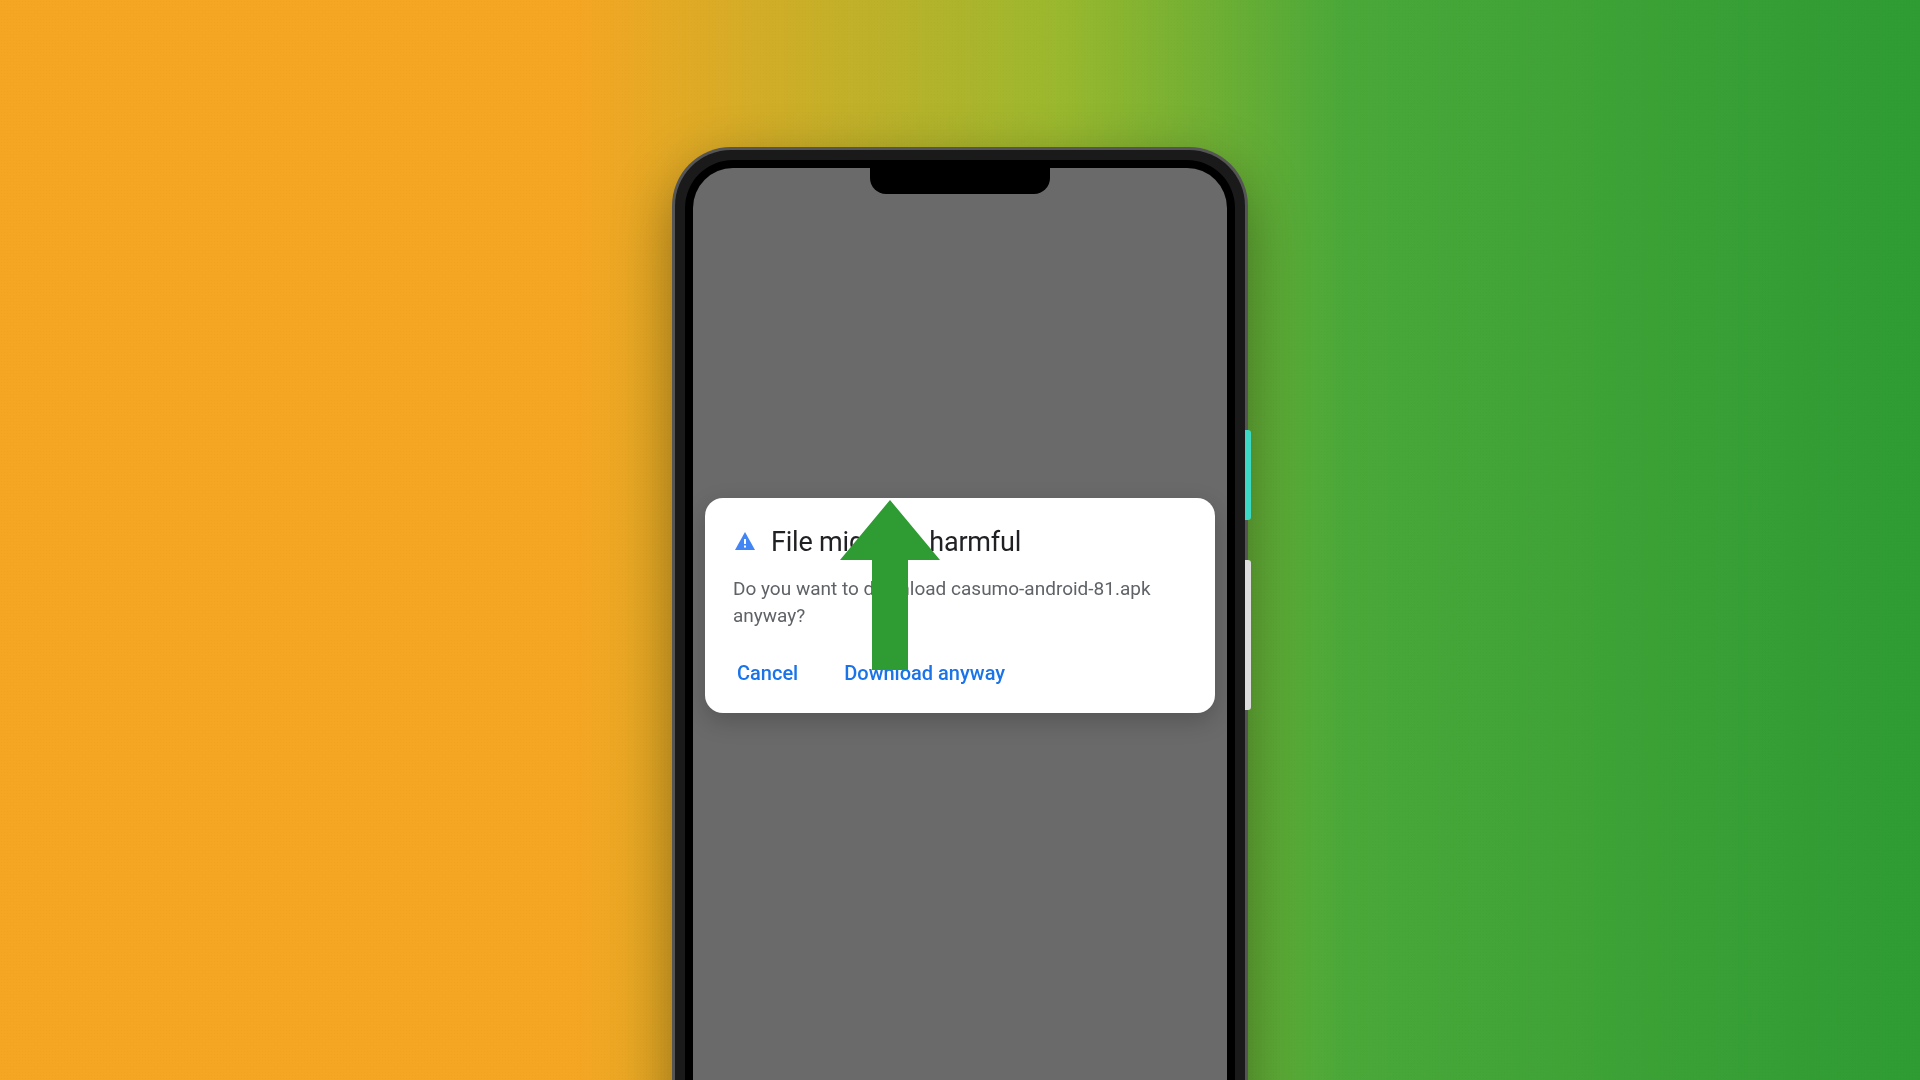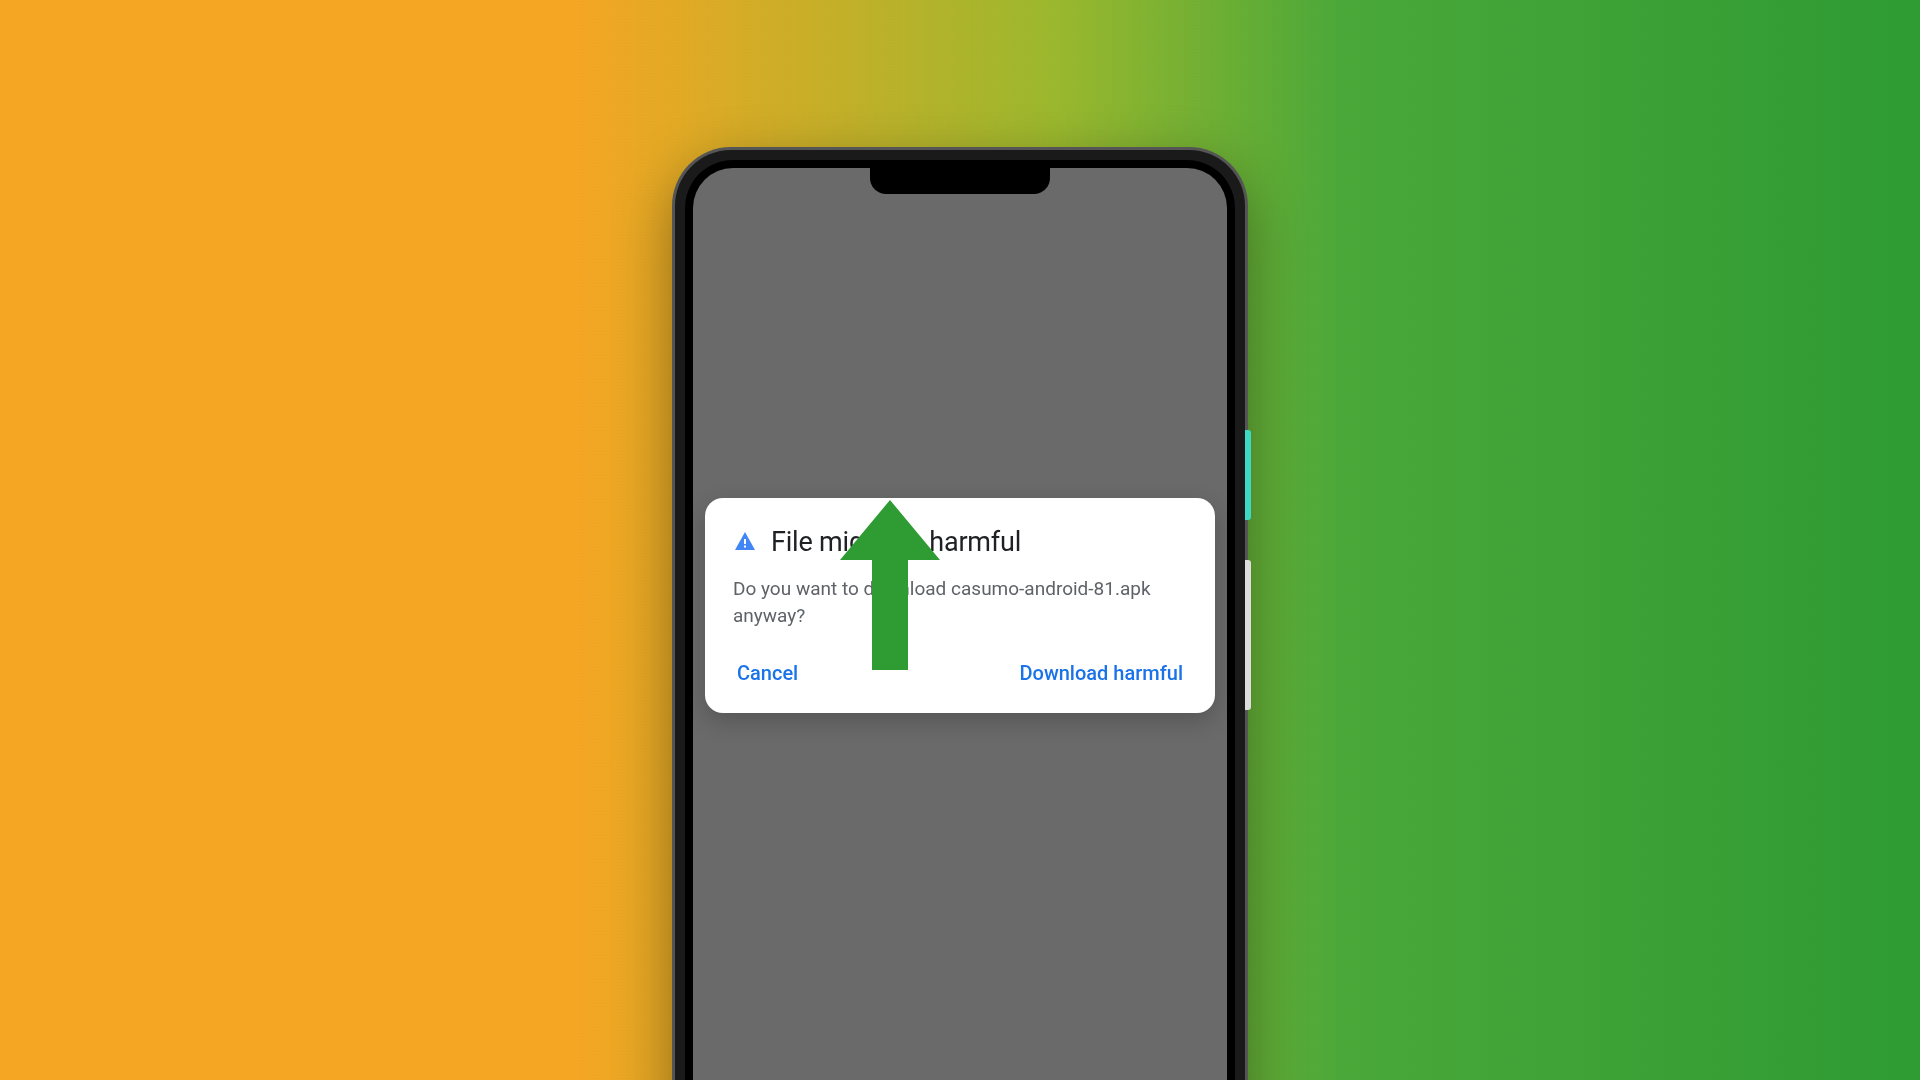--- a/index.html
+++ b/index.html
@@ -125,21 +125,21 @@
     
     .dialog-body {
       font-size: 19px;
       color: #5f6368;
       line-height: 1.4;
       margin-bottom: 24px;
     }
     
     .dialog-actions {
       display: flex;
-      justify-content: space-between;
+      justify-content: flex-start;
       gap: 38px;
       align-items: center;
     }
     
     .dialog-button {
       background: none;
       border: none;
       color: #1a73e8;
       font-size: 20px;
       font-weight: 500;
@@ -178,21 +178,21 @@
               <path fill="#4285f4" d="M12 2 L22 20 L2 20 Z"></path>
               <rect x="11" y="9" width="2" height="5" fill="#fff"></rect>
               <rect x="11" y="15.5" width="2" height="2" fill="#fff"></rect>
             </svg>
           </span>
           <div class="dialog-title">File might be harmful</div>
         </div>
         <div class="dialog-body">Do you want to download casumo-android-81.apk anyway?</div>
         <div class="dialog-actions">
           <button class="dialog-button">Cancel</button>
-          <button class="dialog-button">Download harmful</button>
+          <button class="dialog-button">Download anyway</button>
         </div>
       </div>
 
     </div>
   </div>
 </div>
 
 <div class="arrow-overlay">
   <svg class="arrow-svg" viewBox="0 0 120 170">
     <path fill="#2e9b33" d="M60 0 L110 60 L78 60 L78 170 L42 170 L42 60 L10 60 Z"></path>

